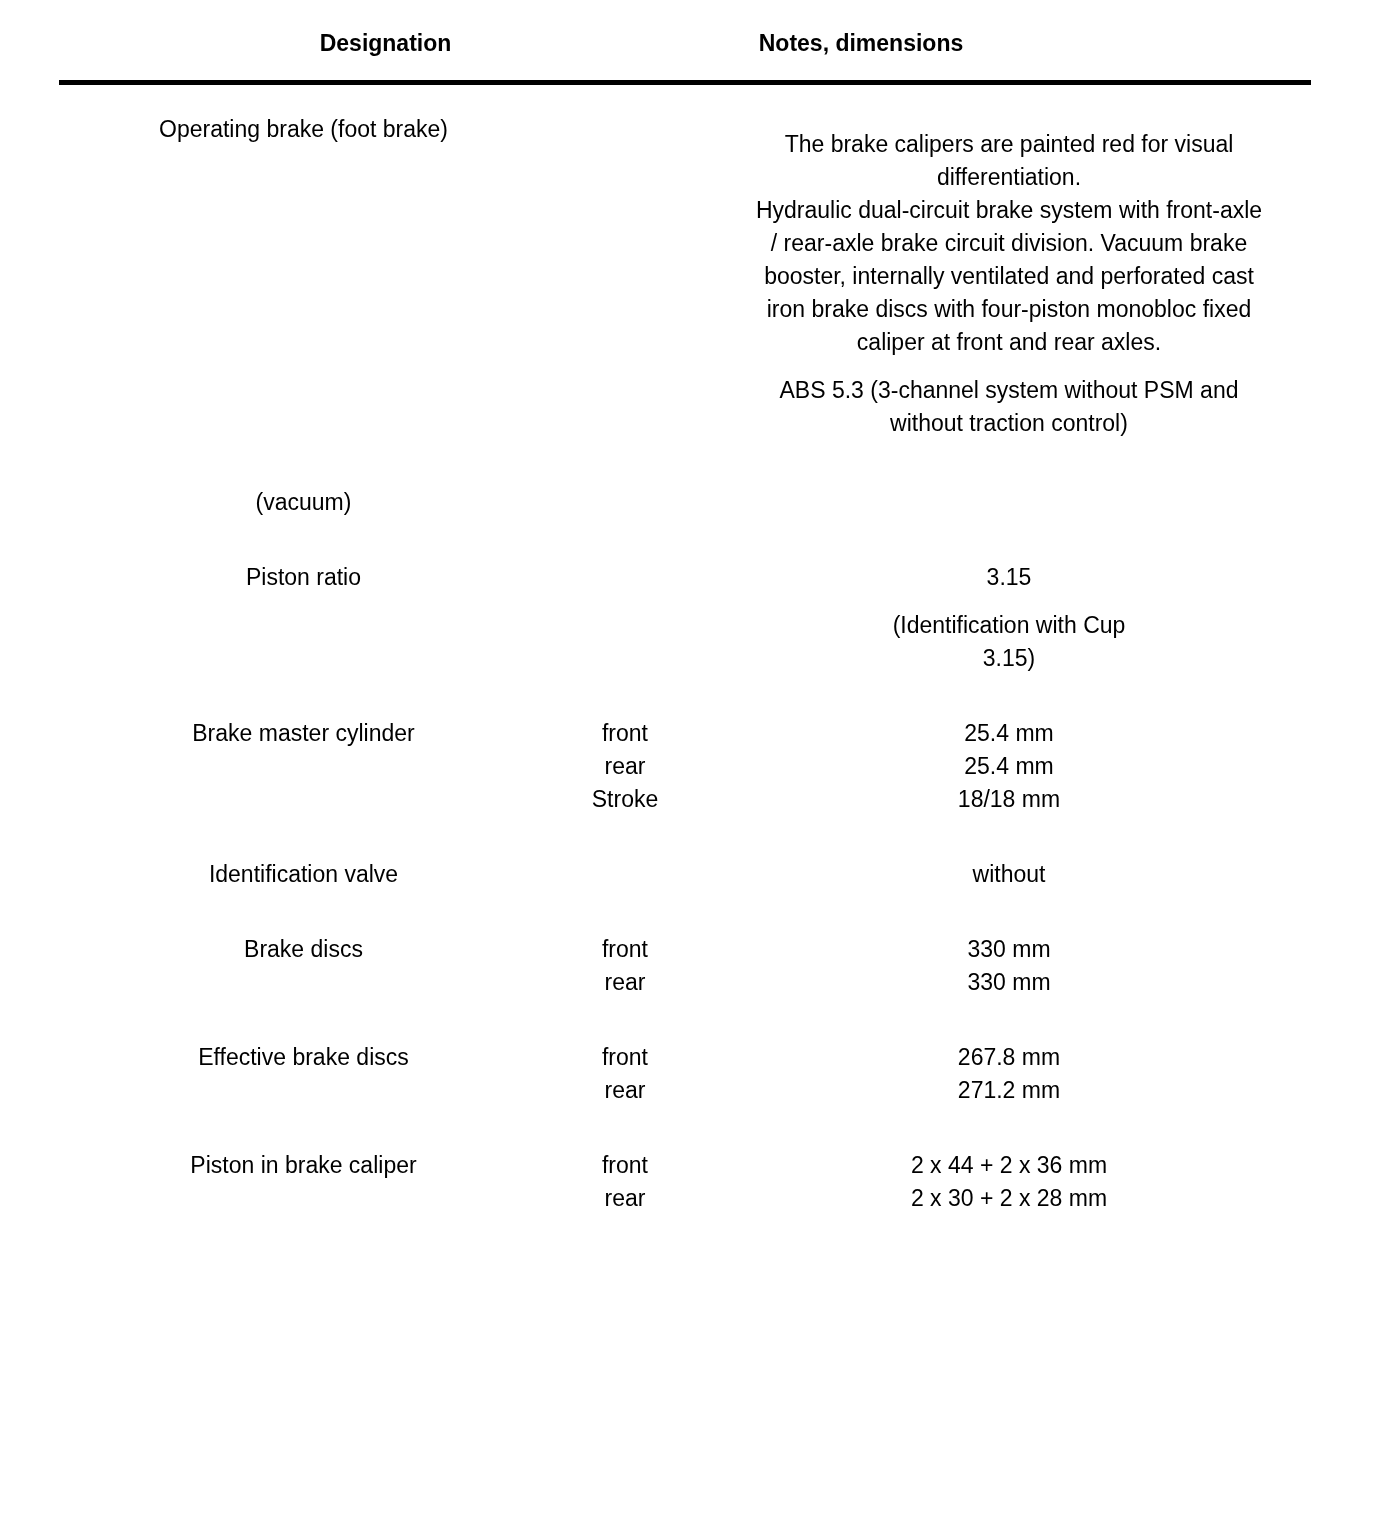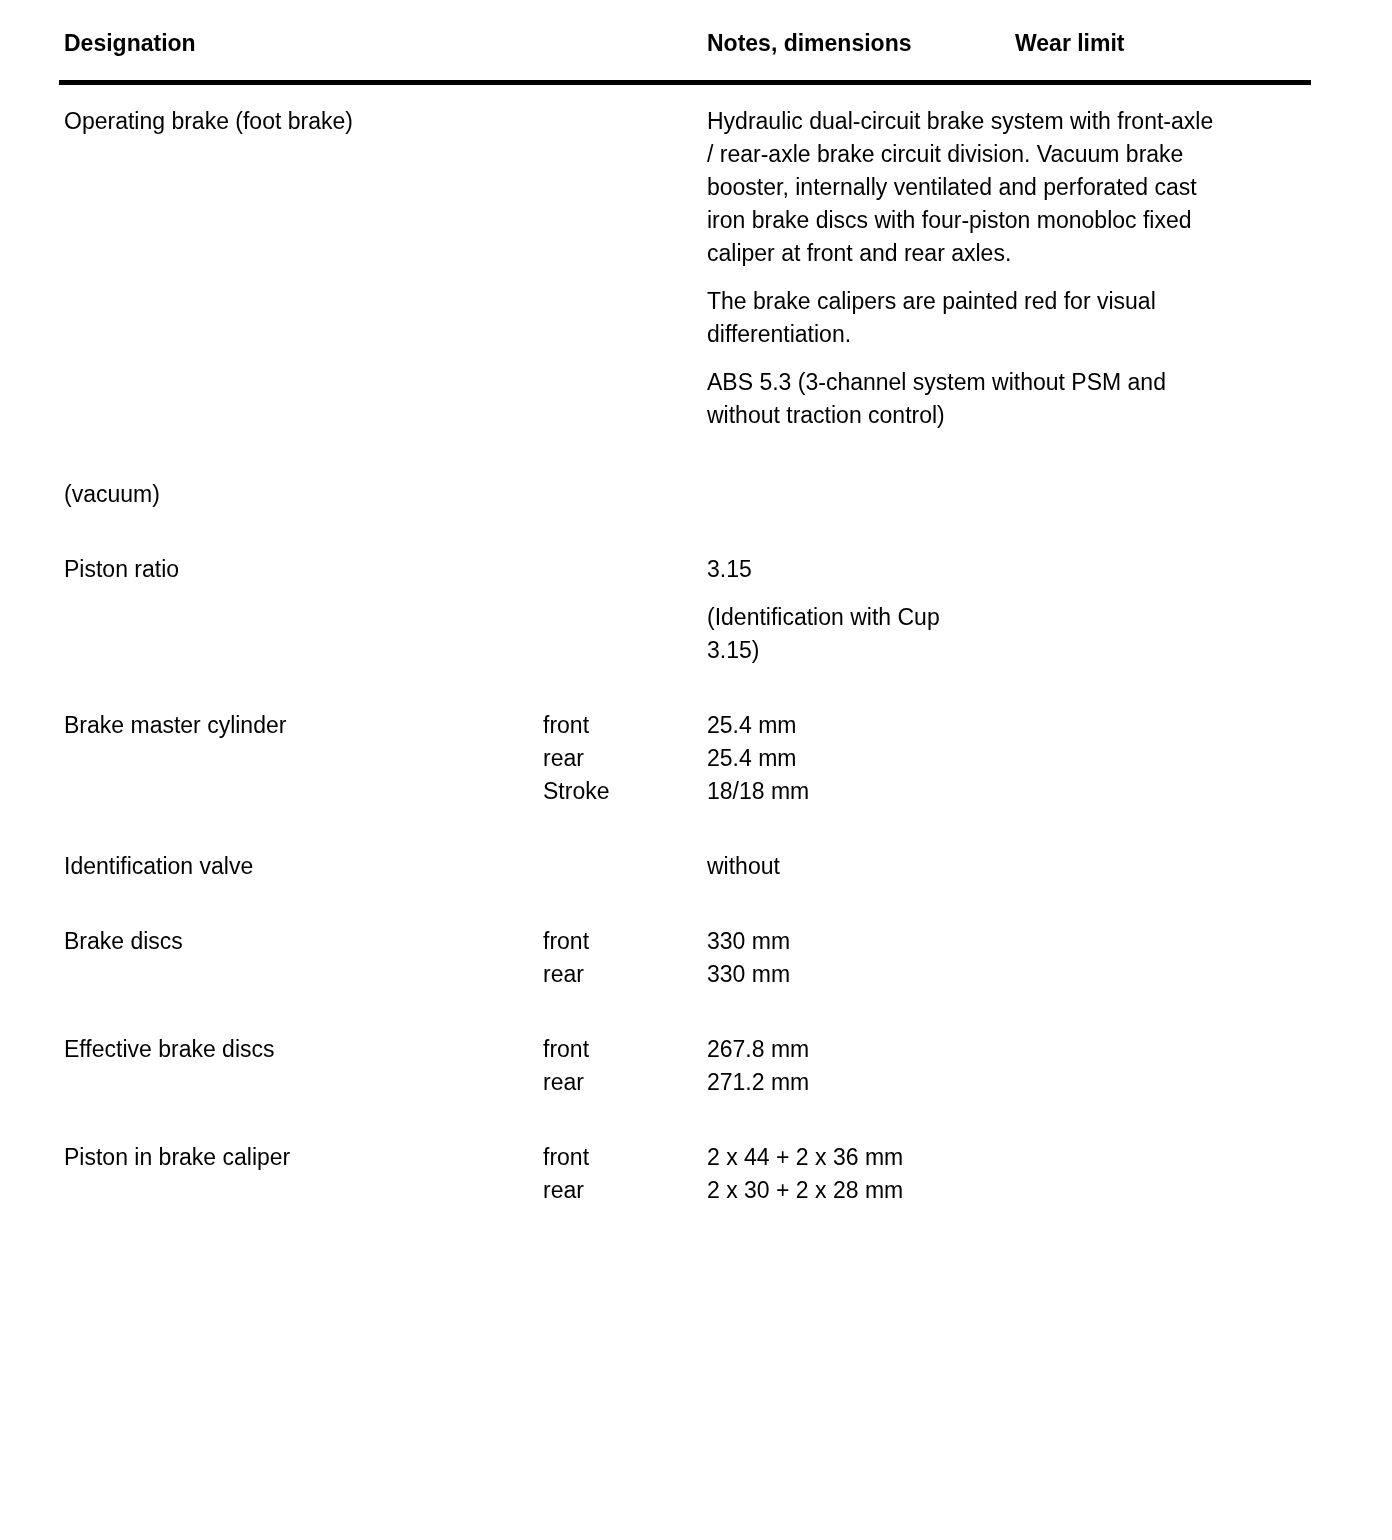--- a/index.html
+++ b/index.html
@@ -19,56 +19,55 @@
     grid-template-columns: 643px 308px 1fr;
     font-weight: 700;
     padding-bottom: 20px;
   }
   .rule {
     border-top: 5px solid #000000;
     margin-left: -5px;
     height: 0;
   }
 
-  .tbody { padding-top: 20px; }
+  .tbody { padding-top: 28px; }
   .row-block { margin-bottom: 42px; }
   .grid {
     display: grid;
     grid-template-columns: 479px 164px 604px 1fr;
     align-items: start;
   }
   .grid.sub { }
-  .cell { white-space: pre; }
+  .cell { white-space: pre; text-align: center; }
   .desig-line.gap { margin-top: 4px; }
   .para.gap { margin-top: 15px; }
 </style>
 </head>
 <body>
 
 <div class="page">
 
   <div class="hdr">
     <div class="cell">Designation</div>
     <div class="cell">Notes, dimensions</div>
-    <div class="cell">Wear limit</div>
   </div>
 
   <div class="rule"></div>
 
   <div class="tbody">
       <div class="row-block">
         <div class="grid">
           <div class="cell"><div class="desig-line">Operating brake (foot brake)</div></div>
           <div class="cell"></div>
-          <div class="cell"><div class="para">Hydraulic dual-circuit brake system with front-axle
+          <div class="cell"><div class="para gap">The brake calipers are painted red for visual
+differentiation.</div><div class="para">Hydraulic dual-circuit brake system with front-axle
 / rear-axle brake circuit division. Vacuum brake
 booster, internally ventilated and perforated cast
 iron brake discs with four-piston monobloc fixed
-caliper at front and rear axles.</div><div class="para gap">The brake calipers are painted red for visual
-differentiation.</div><div class="para gap">ABS 5.3 (3-channel system without PSM and
+caliper at front and rear axles.</div><div class="para gap">ABS 5.3 (3-channel system without PSM and
 without traction control)</div></div>
           <div class="cell"></div>
         </div>
       </div>
       <div class="row-block">
         <div class="grid">
           <div class="cell"><div class="desig-line gap">(vacuum)</div></div>
           <div class="cell"></div>
           <div class="cell"></div>
         </div>

